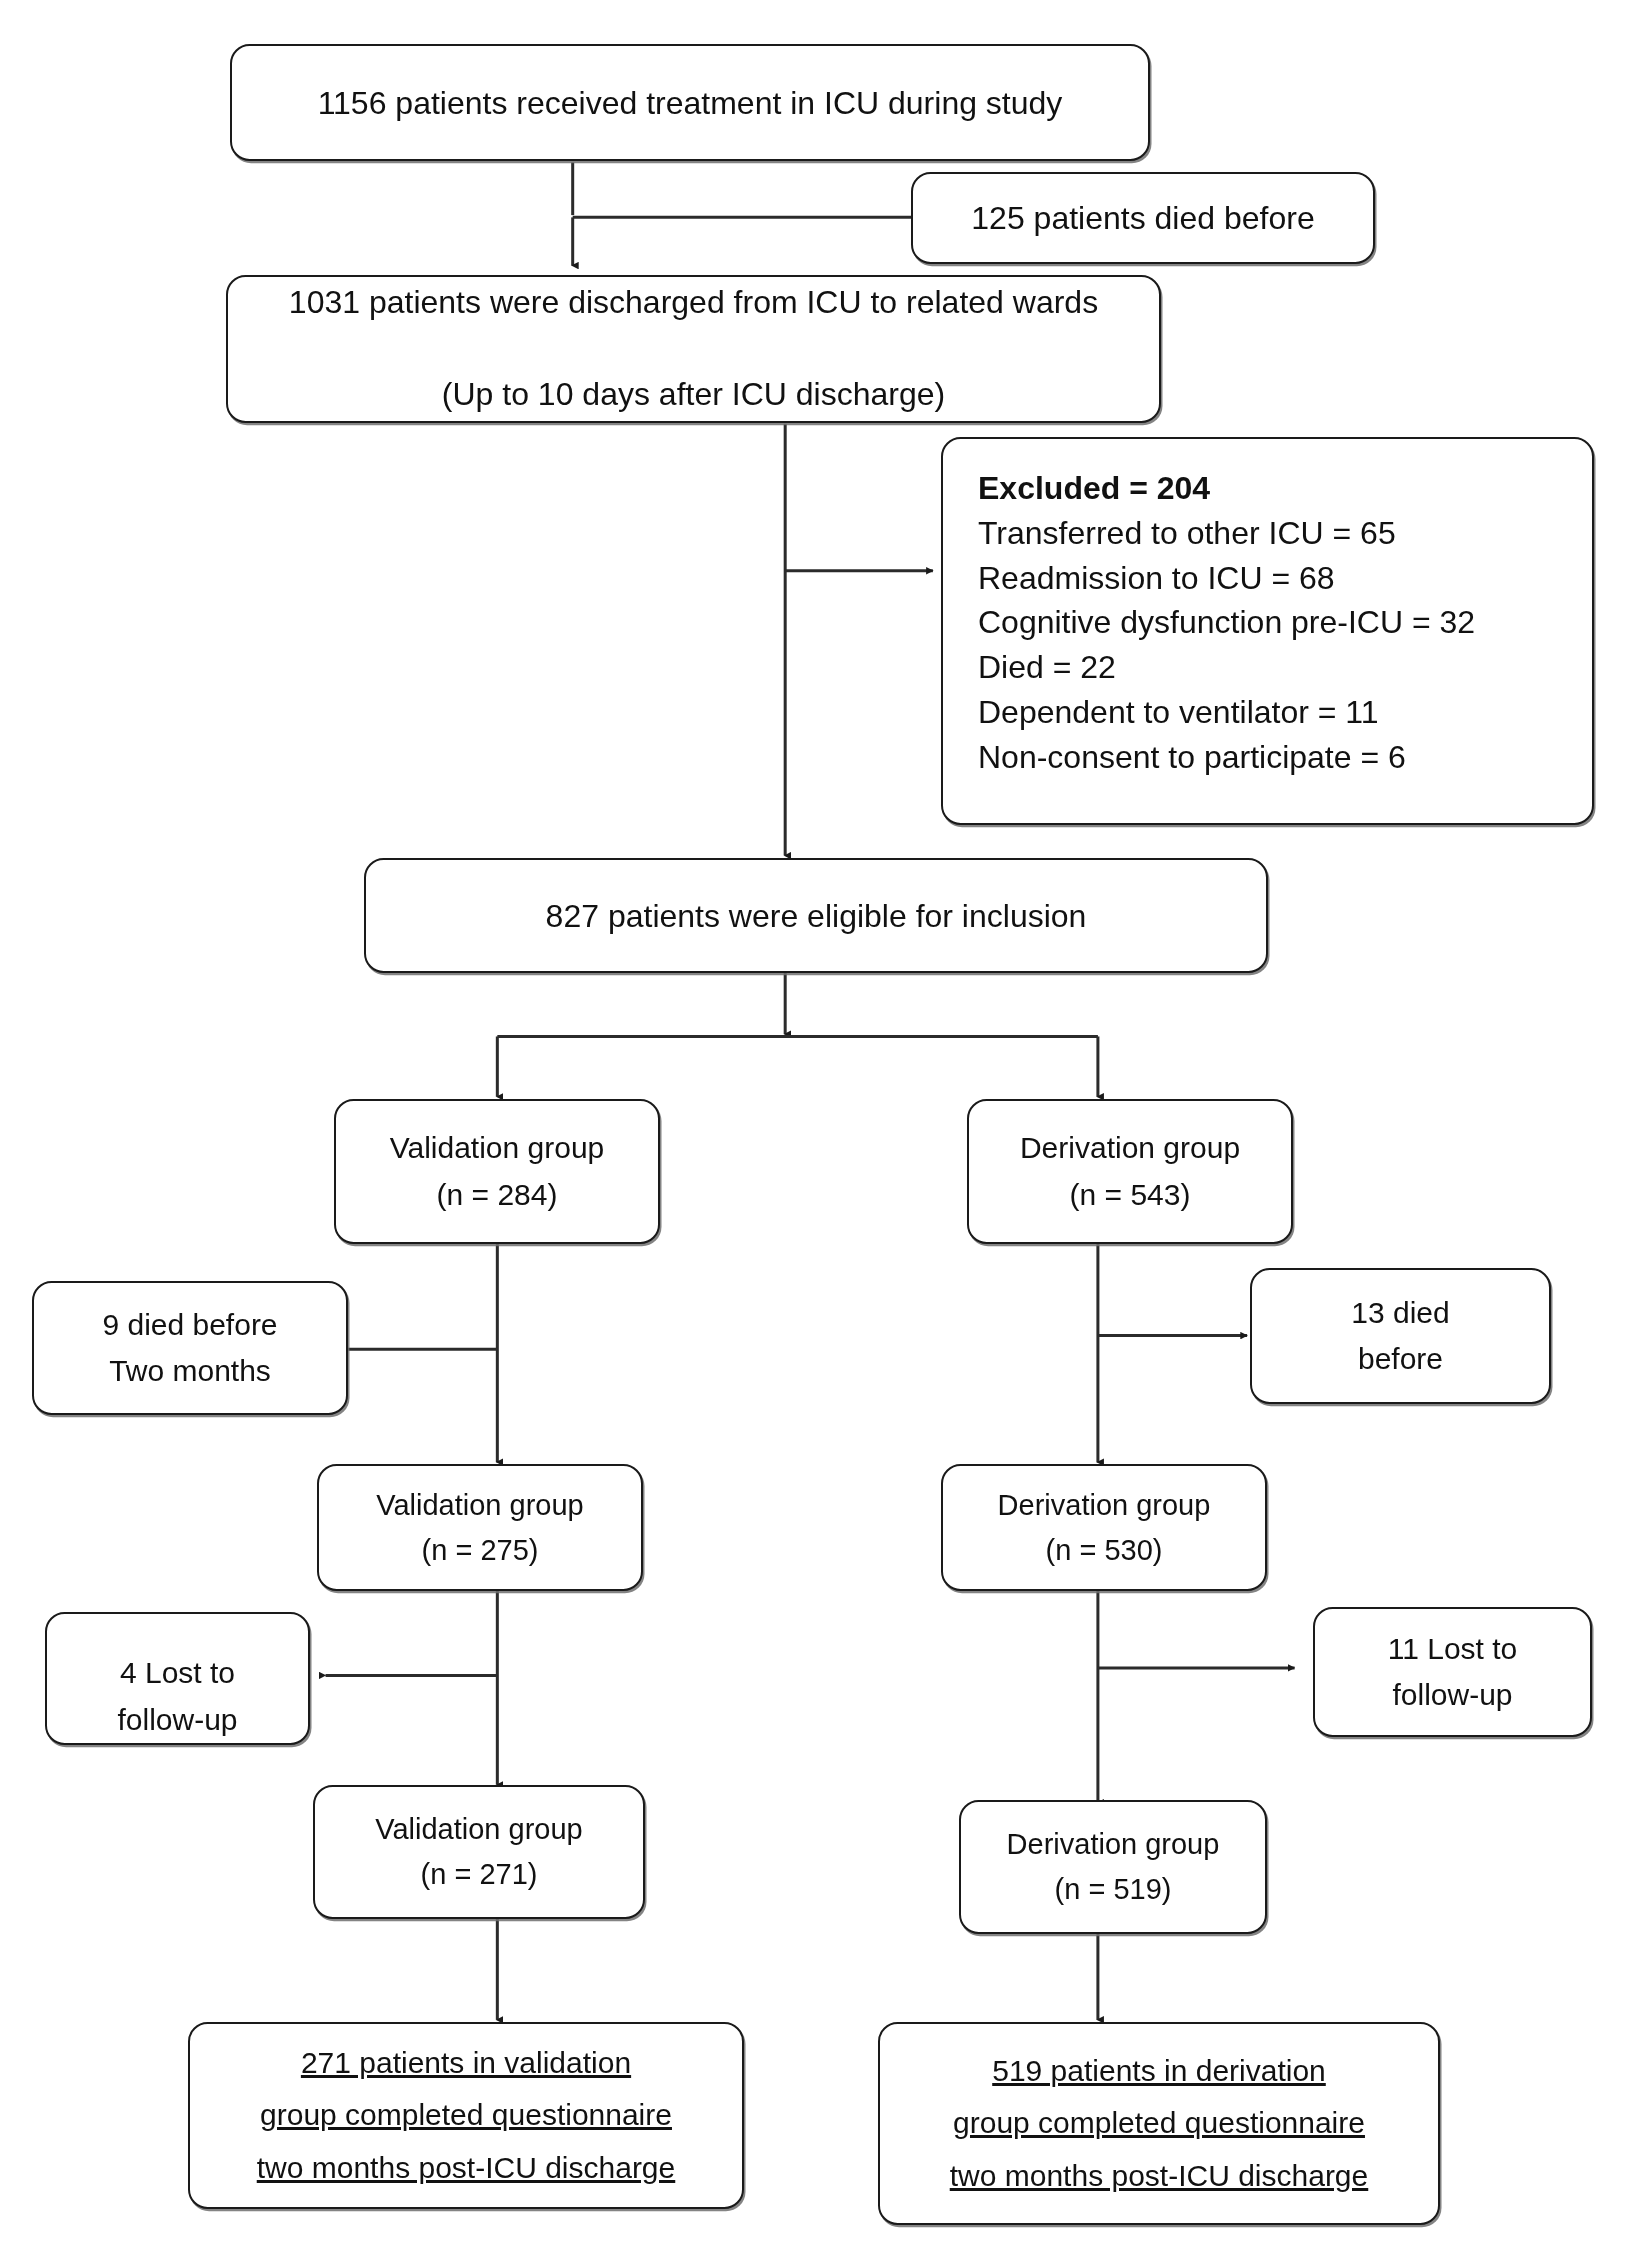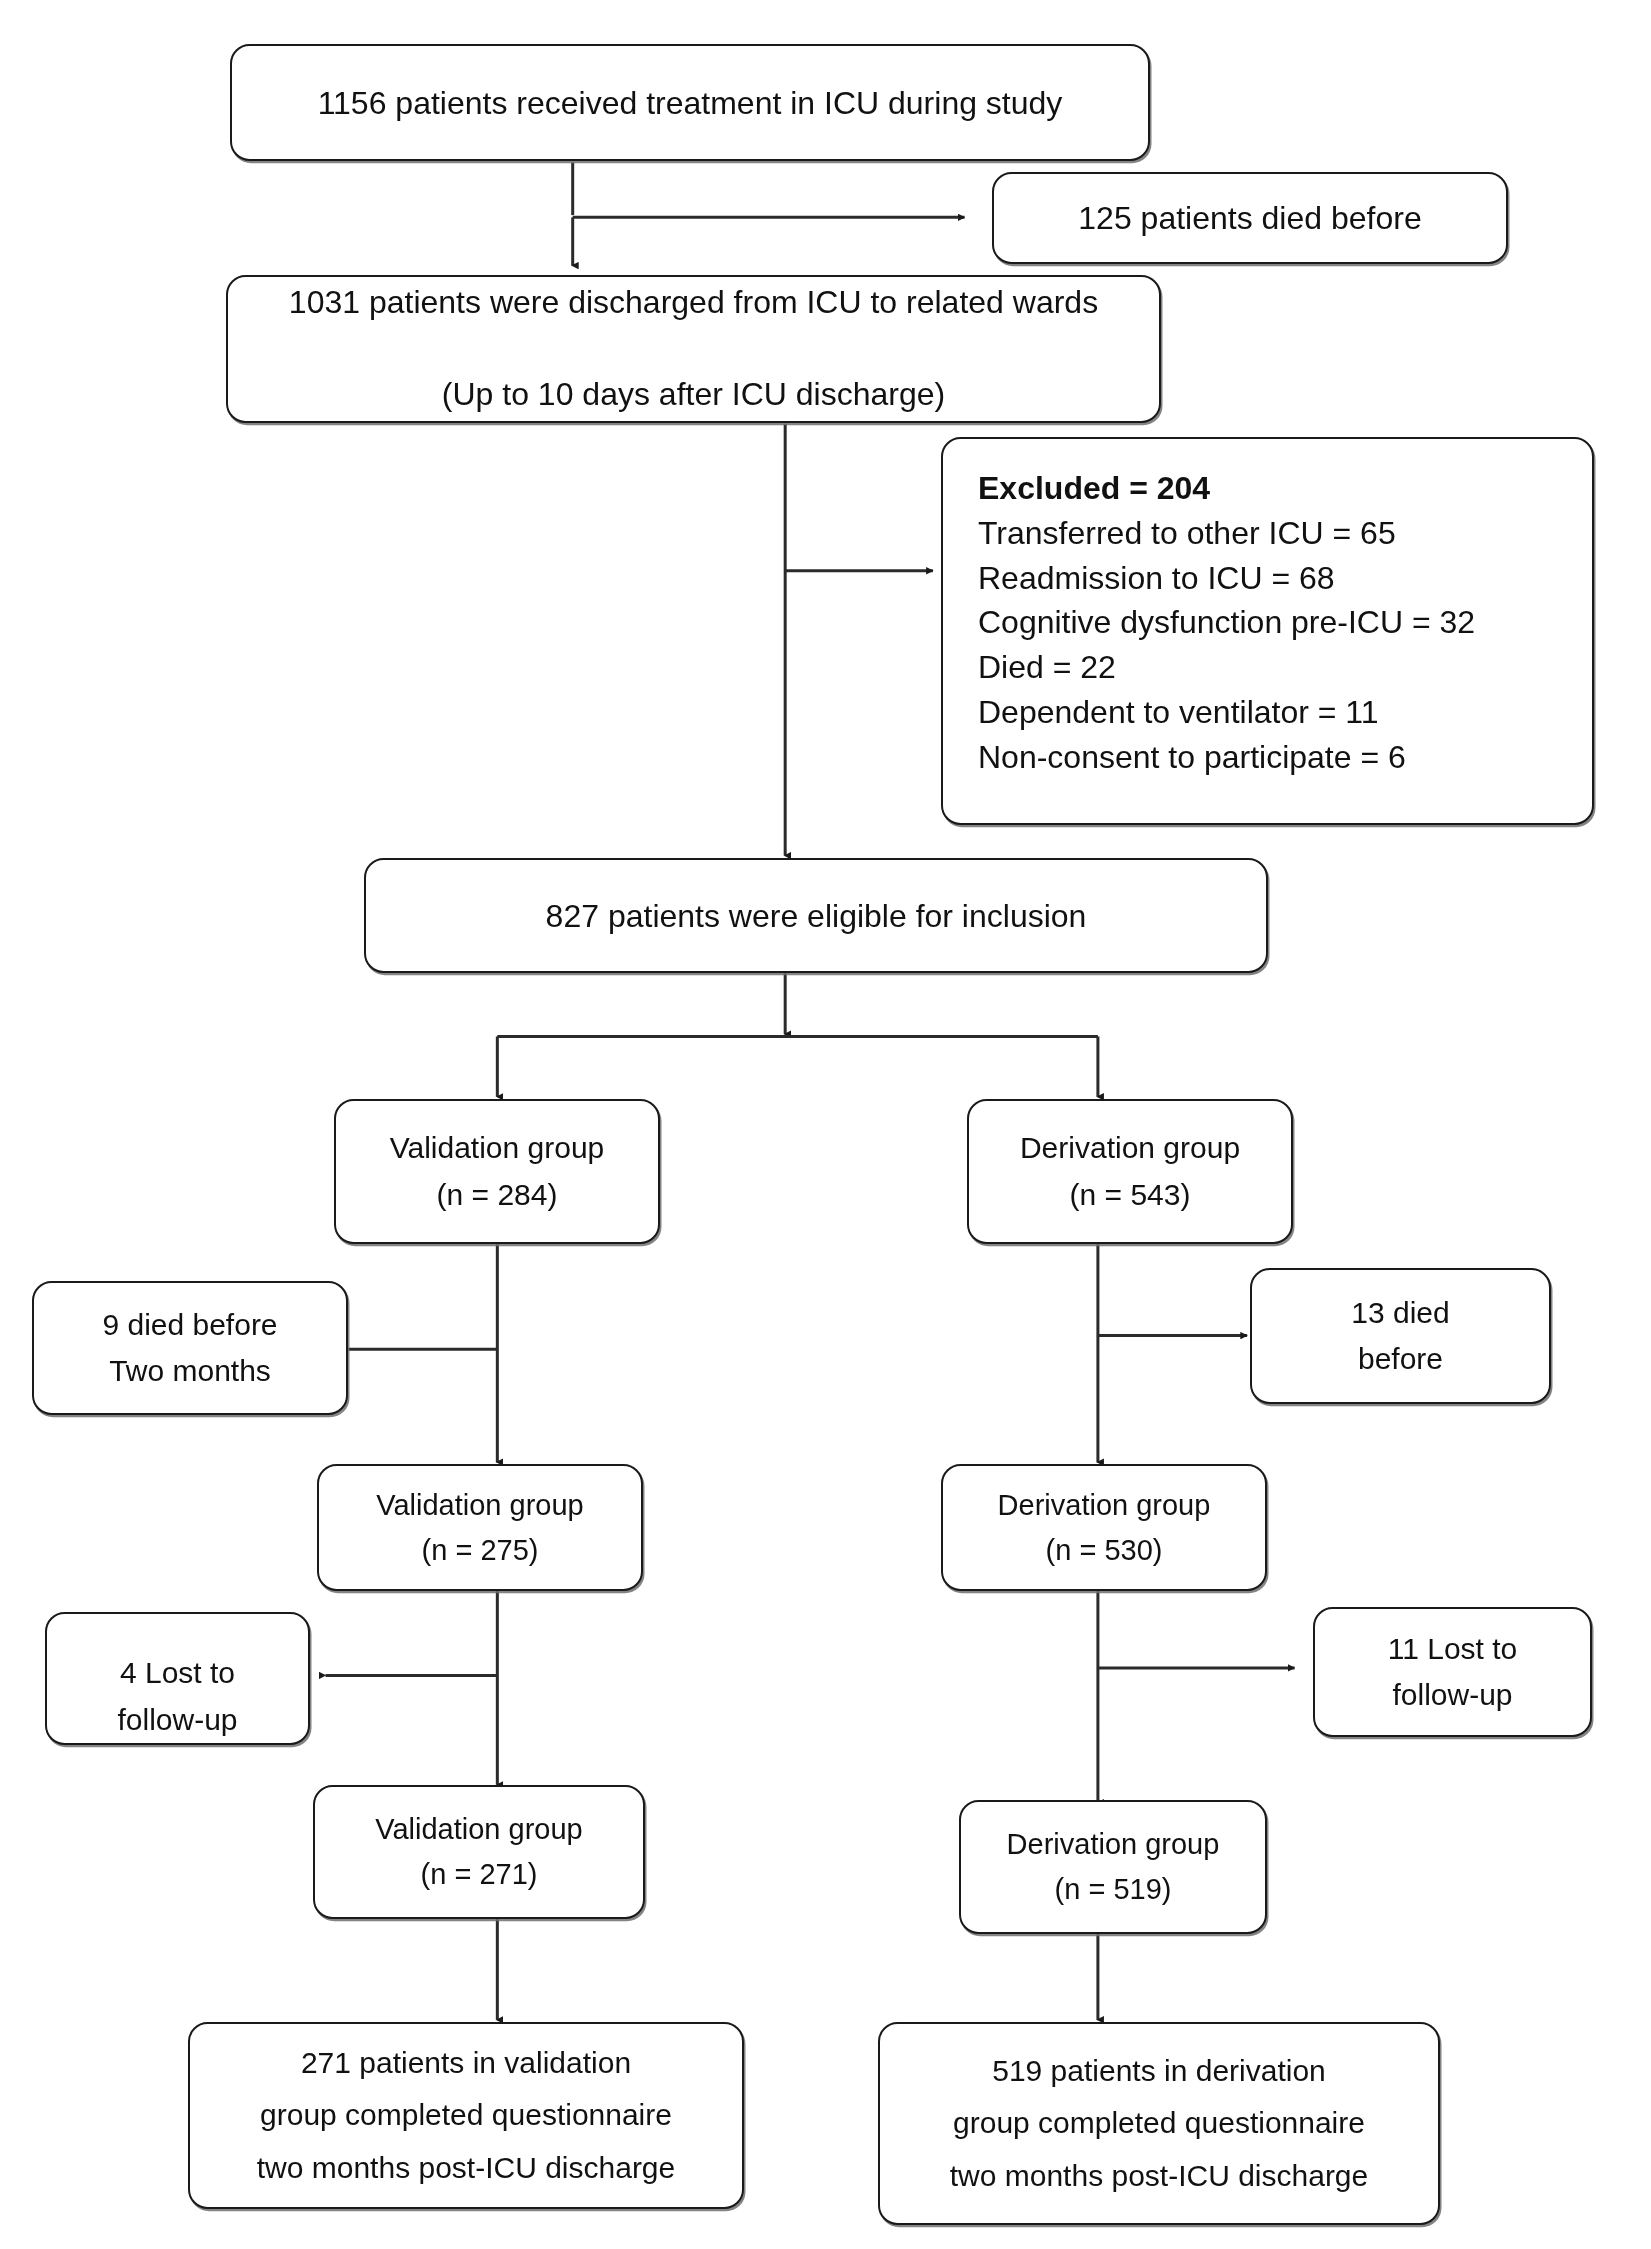--- a/index.html
+++ b/index.html
@@ -55,21 +55,21 @@
     padding: 27px 0 0 35px;
   }
   .excl-box .node-line {
     line-height: 1.40;
     font-size: 32px;
   }
   .excl-box .excl-head {
     font-weight: bold;
   }
   .two-line .node-line { line-height: 1.55; }
-  .three-line .node-line { line-height: 1.75; }
+  .three-line .node-line { line-height: 1.75; text-decoration: underline; }
 </style>
 </head>
 <body>
 
 <div id="flow-root">
 
   <svg id="flow-svg" viewBox="0 0 2191 2985" xmlns="http://www.w3.org/2000/svg">
     <defs>
       <marker id="arrow-down" markerWidth="10" markerHeight="10" refX="5" refY="8" orient="auto" markerUnits="userSpaceOnUse">
         <path d="M0,0 L10,0 L5,10 z" fill="#1a1a1a"></path>
@@ -121,21 +121,21 @@
       <line x1="660" y1="2540" x2="660" y2="2680" marker-end="url(#arrow-down)"></line>
 
       <line x1="1457" y1="2560" x2="1457" y2="2680" marker-end="url(#arrow-down)"></line>
     </g>
   </svg>
 
   <div class="node-box" style="left:230px; top:44px; width:920px; height:117px;">
     <span class="node-line t-42">1156 patients received treatment in ICU during study</span>
   </div>
 
-  <div class="node-box" style="left:992px; top:172px; width:516px; height:92px;">
+  <div class="node-box" style="left:911px; top:172px; width:464px; height:92px;">
     <span class="node-line t-42">125 patients died before</span>
   </div>
 
   <div class="node-box two-line" style="left:226px; top:275px; width:935px; height:148px;gap:42px;">
     <span class="node-line t-42">1031 patients were discharged from ICU to related wards</span>
     <span class="node-line t-42">(Up to 10 days after ICU discharge)</span>
   </div>
 
   <div class="node-box excl-box" style="left:941px; top:437px; width:653px; height:388px;">
     <span class="node-line excl-head">Excluded = 204</span>

